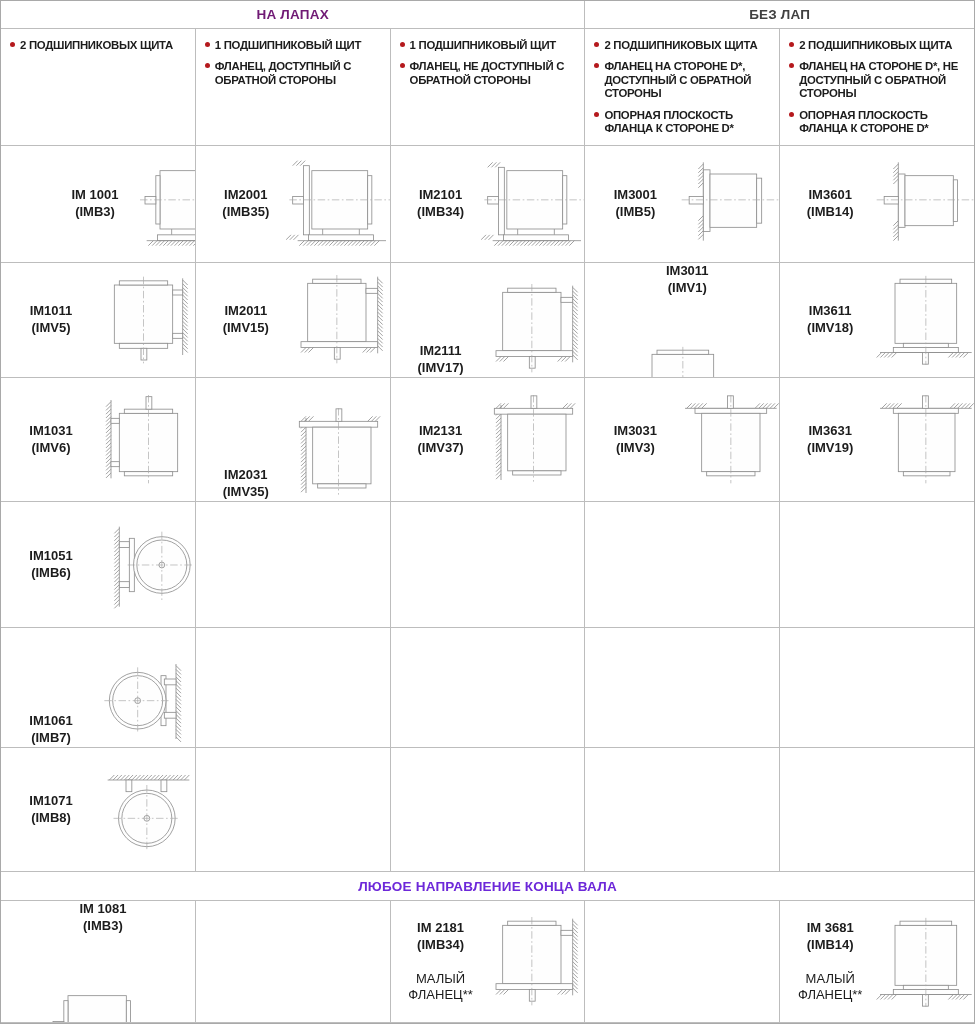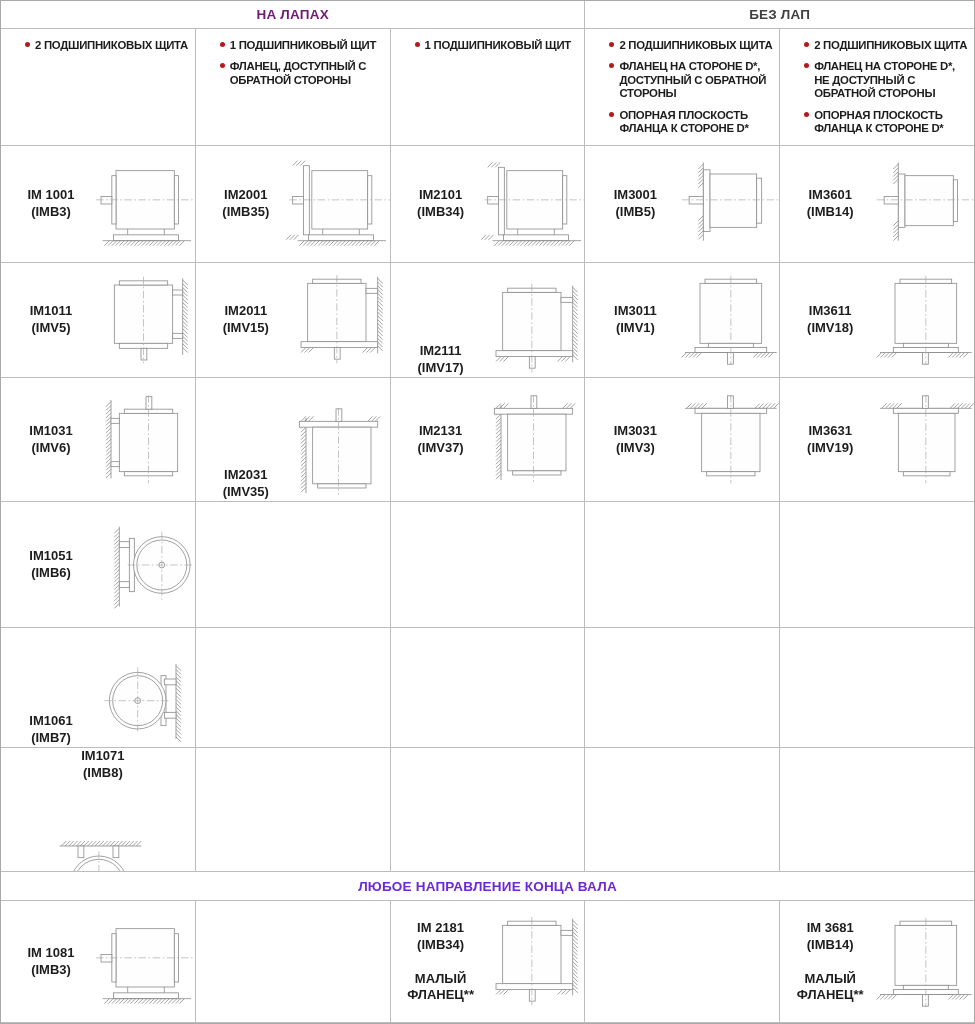--- a/index.html
+++ b/index.html
@@ -14,28 +14,28 @@
     grid-template-rows:27px 116px 116px 114px 123px 125px 119px 123px 28px 121px;
     gap:1px;
     background:#bdbdbd;
   }
   .c{background:#fff;overflow:hidden;}
   .gh{display:flex;align-items:center;justify-content:center;
       font-weight:bold;font-size:13.5px;letter-spacing:0.2px;}
   .gh1{grid-row:1;grid-column:1/4;}
   .gh2{grid-row:1;grid-column:4/6;}
   .gh3{grid-row:9;grid-column:1/6;}
-  .spec{padding:10px 5px 0 24px;}
+  .spec{padding:10px 5px 0 9px;}
   .bi{display:flex;gap:5px;margin-bottom:8px;
       font-size:11.4px;font-weight:bold;line-height:1.18;letter-spacing:-0.3px;}
   .bd{flex:0 0 auto;width:5px;height:5px;border-radius:50%;margin-top:3px;}
   .mc{display:flex;align-items:center;height:100%;}
   .lbl{flex:0 0 80px;margin-left:10px;text-align:center;
        font-weight:bold;font-size:13px;line-height:1.3;}
-  .note{margin-top:17px;font-weight:bold;font-size:13px;line-height:1.25;}
+  .note{margin-top:17px;font-weight:normal;font-size:13px;line-height:1.25;}
   .dia{flex:1 1 auto;display:flex;align-items:center;justify-content:center;}
   .dia svg{display:block;}
 </style>
 </head>
 <body>
 
 <div class="wrap">
   <div class="grid" id="grid">
     <div class="c gh gh1" style="color: #701a75;">НА ЛАПАХ</div>
     <div class="c gh gh2" style="color: #404040;">БЕЗ ЛАП</div>
@@ -54,20 +54,24 @@
         <div class="bi">
           <div class="bd" style="background: rgb(181, 25, 29);"></div>
           <div>ФЛАНЕЦ, ДОСТУПНЫЙ С ОБРАТНОЙ СТОРОНЫ</div>
         </div>
       </div>
       <div class="c spec" style="grid-area: 2 / 3;">
         <div class="bi">
           <div class="bd" style="background: rgb(181, 25, 29);"></div>
           <div>1 ПОДШИПНИКОВЫЙ ЩИТ</div>
         </div>
+        <div class="bi">
+          <div class="bd" style="background: rgb(181, 25, 29);"></div>
+          <div>ФЛАНЕЦ, НЕ ДОСТУПНЫЙ С ОБРАТНОЙ СТОРОНЫ</div>
+        </div>
       </div>
       <div class="c spec" style="grid-area: 2 / 4;">
         <div class="bi">
           <div class="bd" style="background: rgb(181, 25, 29);"></div>
           <div>2 ПОДШИПНИКОВЫХ ЩИТА</div>
         </div>
         <div class="bi">
           <div class="bd" style="background: rgb(181, 25, 29);"></div>
           <div>ФЛАНЕЦ НА СТОРОНЕ D*, ДОСТУПНЫЙ С ОБРАТНОЙ СТОРОНЫ</div>
         </div>
@@ -83,21 +87,21 @@
         </div>
         <div class="bi">
           <div class="bd" style="background: rgb(181, 25, 29);"></div>
           <div>ФЛАНЕЦ НА СТОРОНЕ D*, НЕ ДОСТУПНЫЙ С ОБРАТНОЙ СТОРОНЫ</div>
         </div>
         <div class="bi">
           <div class="bd" style="background: rgb(181, 25, 29);"></div>
           <div>ОПОРНАЯ ПЛОСКОСТЬ ФЛАНЦА К СТОРОНЕ D*</div>
         </div>
       </div>
-      <div class="c mc" style="grid-area: 3 / 1;">
+      <div class="c mc" style="grid-area: 3 / 1; padding-left: 44px;">
         <div class="lbl">
           <div>IM 1001</div>
           <div>(IMB3)</div>
         </div>
         <div class="dia">
           <svg width="110" height="96" viewBox="0 0 132 112">
             <rect x="30" y="16" width="70" height="70" fill="#fefefe" stroke="#8f8f8f" stroke-width="1"></rect>
             <rect x="25" y="22" width="5" height="58" fill="#fefefe" stroke="#8f8f8f" stroke-width="1"></rect>
             <rect x="100" y="22" width="5" height="58" fill="#fefefe" stroke="#8f8f8f" stroke-width="1"></rect>
             <rect x="12" y="47" width="13" height="9" fill="#fefefe" stroke="#8f8f8f" stroke-width="1"></rect>
@@ -390,21 +394,21 @@
             <line x1="28.5" y1="89" x2="22.5" y2="95" stroke="#8f8f8f" stroke-width="1"></line>
             <line x1="33" y1="89" x2="27" y2="95" stroke="#8f8f8f" stroke-width="1"></line>
             <line x1="98" y1="89" x2="92" y2="95" stroke="#8f8f8f" stroke-width="1"></line>
             <line x1="102.5" y1="89" x2="96.5" y2="95" stroke="#8f8f8f" stroke-width="1"></line>
             <line x1="107" y1="89" x2="101" y2="95" stroke="#8f8f8f" stroke-width="1"></line>
             <rect x="58" y="89" width="7" height="14" fill="#fefefe" stroke="#8f8f8f" stroke-width="1"></rect>
             <line x1="61" y1="2" x2="61" y2="108" stroke="#a8a8a8" stroke-width="0.8" stroke-dasharray="9 3 2 3"></line>
           </svg>
         </div>
       </div>
-      <div class="c mc" style="grid-area: 4 / 4;">
+      <div class="c mc" style="grid-area: 4 / 4; flex-direction: column;">
         <div class="lbl">
           <div>IM3011</div>
           <div>(IMV1)</div>
         </div>
         <div class="dia">
           <svg width="110" height="96" viewBox="0 0 132 112">
             <rect x="30" y="12" width="74" height="72" fill="#fefefe" stroke="#8f8f8f" stroke-width="1"></rect>
             <rect x="36" y="7" width="62" height="5" fill="#fefefe" stroke="#8f8f8f" stroke-width="1"></rect>
             <rect x="40" y="84" width="54" height="5" fill="#fefefe" stroke="#8f8f8f" stroke-width="1"></rect>
             <rect x="24" y="89" width="86" height="6" fill="#fefefe" stroke="#8f8f8f" stroke-width="1"></rect>
@@ -705,21 +709,21 @@
             <circle cx="56" cy="58" r="3.5" fill="#fefefe" stroke="#8f8f8f" stroke-width="1"></circle>
             <line x1="56" y1="18" x2="56" y2="98" stroke="#a8a8a8" stroke-width="0.8" stroke-dasharray="9 3 2 3"></line>
             <line x1="16" y1="58" x2="96" y2="58" stroke="#a8a8a8" stroke-width="0.8" stroke-dasharray="9 3 2 3"></line>
           </svg>
         </div>
       </div>
       <div class="c" style="grid-area: 7 / 2;"></div>
       <div class="c" style="grid-area: 7 / 3;"></div>
       <div class="c" style="grid-area: 7 / 4;"></div>
       <div class="c" style="grid-area: 7 / 5;"></div>
-      <div class="c mc" style="grid-area: 8 / 1; flex-direction: column;">
+      <div class="c mc" style="grid-area: 8 / 1;">
         <div class="lbl">
           <div>IM1071</div>
           <div>(IMB8)</div>
         </div>
         <div class="dia">
           <svg width="110" height="96" viewBox="0 0 132 112">
             <line x1="20" y1="20" x2="118" y2="20" stroke="#8f8f8f" stroke-width="1"></line>
             <line x1="22" y1="20" x2="28" y2="14" stroke="#8f8f8f" stroke-width="1"></line>
             <line x1="26.5" y1="20" x2="32.5" y2="14" stroke="#8f8f8f" stroke-width="1"></line>
             <line x1="31" y1="20" x2="37" y2="14" stroke="#8f8f8f" stroke-width="1"></line>
@@ -748,21 +752,21 @@
             <circle cx="67" cy="66" r="3.5" fill="#fefefe" stroke="#8f8f8f" stroke-width="1"></circle>
             <line x1="67" y1="26" x2="67" y2="104" stroke="#a8a8a8" stroke-width="0.8" stroke-dasharray="9 3 2 3"></line>
             <line x1="27" y1="66" x2="107" y2="66" stroke="#a8a8a8" stroke-width="0.8" stroke-dasharray="9 3 2 3"></line>
           </svg>
         </div>
       </div>
       <div class="c" style="grid-area: 8 / 2;"></div>
       <div class="c" style="grid-area: 8 / 3;"></div>
       <div class="c" style="grid-area: 8 / 4;"></div>
       <div class="c" style="grid-area: 8 / 5;"></div>
-      <div class="c mc" style="grid-area: 10 / 1;">
+      <div class="c mc" style="grid-area: 10 / 1; flex-direction: column;">
         <div class="lbl">
           <div>IM 1081</div>
           <div>(IMB3)</div>
         </div>
         <div class="dia">
           <svg width="110" height="96" viewBox="0 0 132 112">
             <rect x="30" y="16" width="70" height="70" fill="#fefefe" stroke="#8f8f8f" stroke-width="1"></rect>
             <rect x="25" y="22" width="5" height="58" fill="#fefefe" stroke="#8f8f8f" stroke-width="1"></rect>
             <rect x="100" y="22" width="5" height="58" fill="#fefefe" stroke="#8f8f8f" stroke-width="1"></rect>
             <rect x="12" y="47" width="13" height="9" fill="#fefefe" stroke="#8f8f8f" stroke-width="1"></rect>

